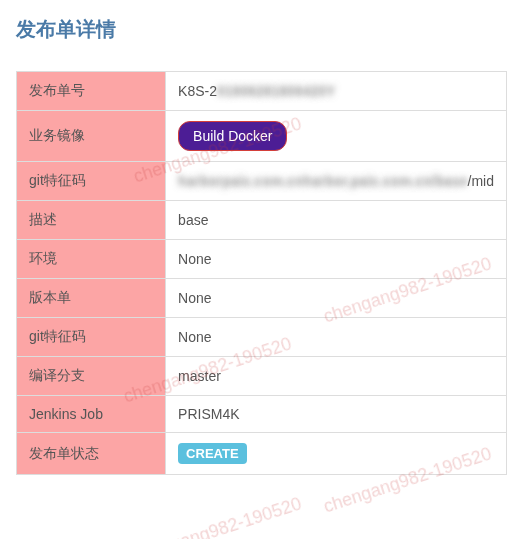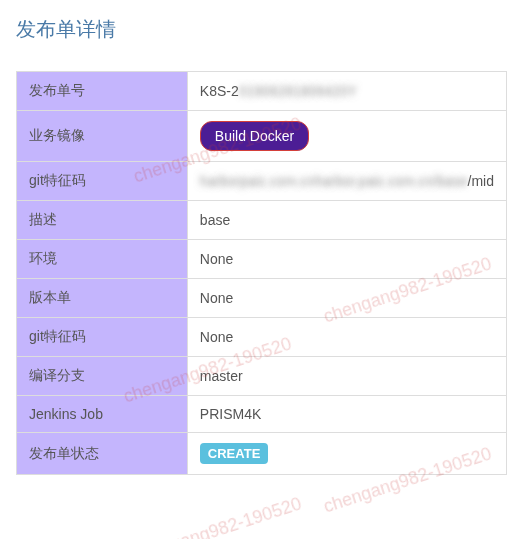--- a/index.html
+++ b/index.html
@@ -6,57 +6,58 @@
   body {
     font-family: "Helvetica Neue", Helvetica, Arial, "Microsoft YaHei", sans-serif;
     font-size: 14px;
     color: #333;
     background: #fff;
     width: 507px;
   }
   .container { padding: 16px 0 0 16px; }
   .page-title {
     font-size: 20px;
-    font-weight: 400;
+    font-weight: 700;
     color: #4a7aa7;
     margin-bottom: 28px;
   }
   .detail-table {
     width: 100%;
     border-collapse: collapse;
     border: 1px solid #ddd;
   }
   .detail-table tr { border-bottom: 1px solid #ddd; }
   .detail-table th, .detail-table td {
     padding: 10px 12px;
     text-align: left;
     font-weight: 400;
     vertical-align: middle;
   }
   .detail-table th {
     width: 200px;
-    background: #c4b5fd;
+    background: #fca5a5;
     color: #555;
     border-right: 1px solid #ddd;
   }
   .detail-table td { color: #555; }
   .btn-danger {
     display: inline-block;
     background: #4c1d95;
     color: #fff;
     border: 1px solid #d43f3a;
     border-radius: 12px;
     padding: 6px 14px;
     font-size: 14px;
     cursor: pointer;
   }
   .blurred {
     color: transparent;
     text-shadow: 0 0 6px rgba(100,100,100,0.7);
     user-select: none;
+    font-weight: bold;
   }
   .status-badge {
     display: inline-block;
     background: #5bc0de;
     color: #fff;
     font-weight: 700;
     font-size: 13px;
     padding: 3px 8px;
     border-radius: 4px;
   }

